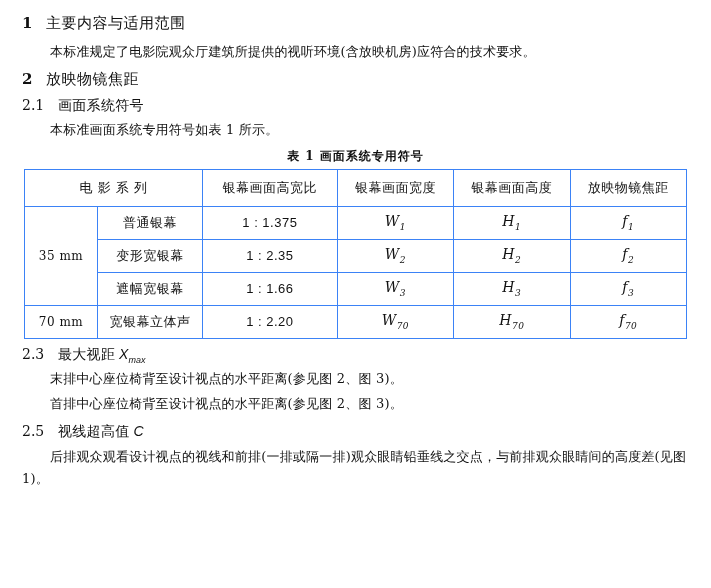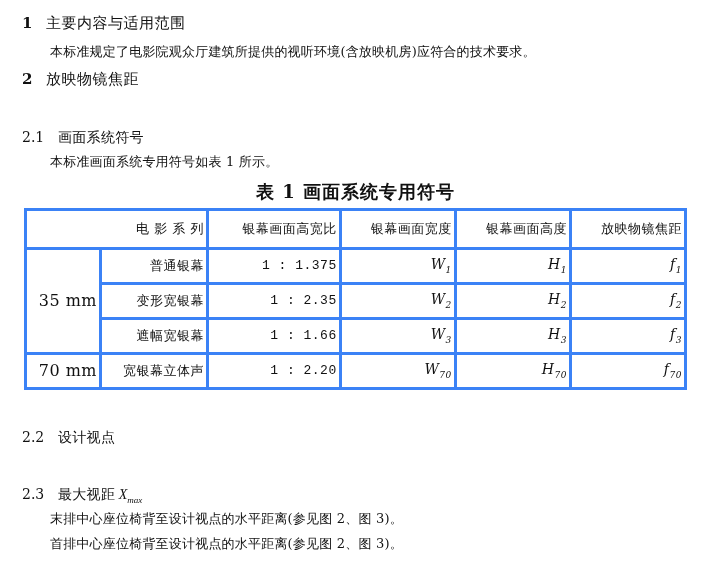--- a/index.html
+++ b/index.html
@@ -48,62 +48,61 @@
   
   .sub-head {
     display: flex;
     align-items: baseline;
     font-size: 14px;
     margin: 7px 0 4px 0;
   }
   .sub-head .num {
     width: 36px;
     flex: none;
-    margin-top: 32px;
   }
   .sub-head .txt {
     letter-spacing: 0.3px;
   }
   .sub-head .ital {
     font-style: italic;
-    font-family: Liberation Serif, serif;
+    font-family: Liberation Sans, sans-serif;
   }
   .sub-head .sub {
     font-size: 9px;
     vertical-align: sub;
     font-style: italic;
   }
 
   
   .para {
     font-size: 13px;
     line-height: 1.75;
     text-indent: 28px;
     margin: 0 0 2px 0;
     letter-spacing: 0.2px;
   }
 
   
   .table-caption {
     text-align: center;
-    font-size: 18px;
+    font-size: 12px;
     font-weight: bold;
     margin: 6px 0 4px 0;
     letter-spacing: 1px;
   }
 
   table.spec {
     border-collapse: collapse;
     width: 663px;
     margin: 0 auto;
     font-size: 13px;
   }
   table.spec th, table.spec td {
-    border: 3px solid #3b82f6;
-    text-align: right;
+    border: 1px solid #3b82f6;
+    text-align: center;
     vertical-align: middle;
     padding: 5px 2px;
     font-weight: normal;
     letter-spacing: 0.5px;
   }
   table.spec thead th {
     height: 26px;
     font-size: 13px;
   }
   table.spec tbody td {
@@ -111,34 +110,34 @@
   }
   .cell-series {
     width: 68px;
     font-size: 12px;
   }
   .cell-name {
     width: 100px;
     font-family: Liberation Mono, monospace;
   }
   .mono {
-    font-family: Liberation Mono, monospace;
+    font-family: Liberation Sans, sans-serif;
     letter-spacing: 1px;
     margin-left: 47px;
   }
   .sym {
     font-style: italic;
     font-size: 14px;
   }
   .sym sub {
     font-size: 9px;
     font-style: italic;
   }
   .smallnote {
-    font-size: 16px;
+    font-size: 12px;
   }
 </style>
 </head>
 <body>
 
 <div class="page">
   <div class="content">
 
     <div class="section-head">
       <span class="num">1</span>
@@ -196,24 +195,20 @@
           <td class="cell-series smallnote">70 mm</td>
           <td class="cell-name">宽银幕立体声</td>
           <td class="mono">1 : 2.20</td>
           <td class="sym"><span>W</span><sub>70</sub></td>
           <td class="sym"><span>H</span><sub>70</sub></td>
           <td class="sym"><span>f</span><sub>70</sub></td>
         </tr>
       </tbody>
     </table>
 
-    <div class="sub-head">
-      <span class="num">2.2</span>
-      <span class="txt">设计视点</span>
-    </div>
 
     <div class="sub-head">
       <span class="num">2.3</span>
       <span class="txt">最大视距</span>
       <span class="ital">&nbsp;<span>X</span><span class="sub">max</span></span>
     </div>
     <p class="para">末排中心座位椅背至设计视点的水平距离(参见图 2、图 3)。</p>
 
     <p class="para">首排中心座位椅背至设计视点的水平距离(参见图 2、图 3)。</p>
 

